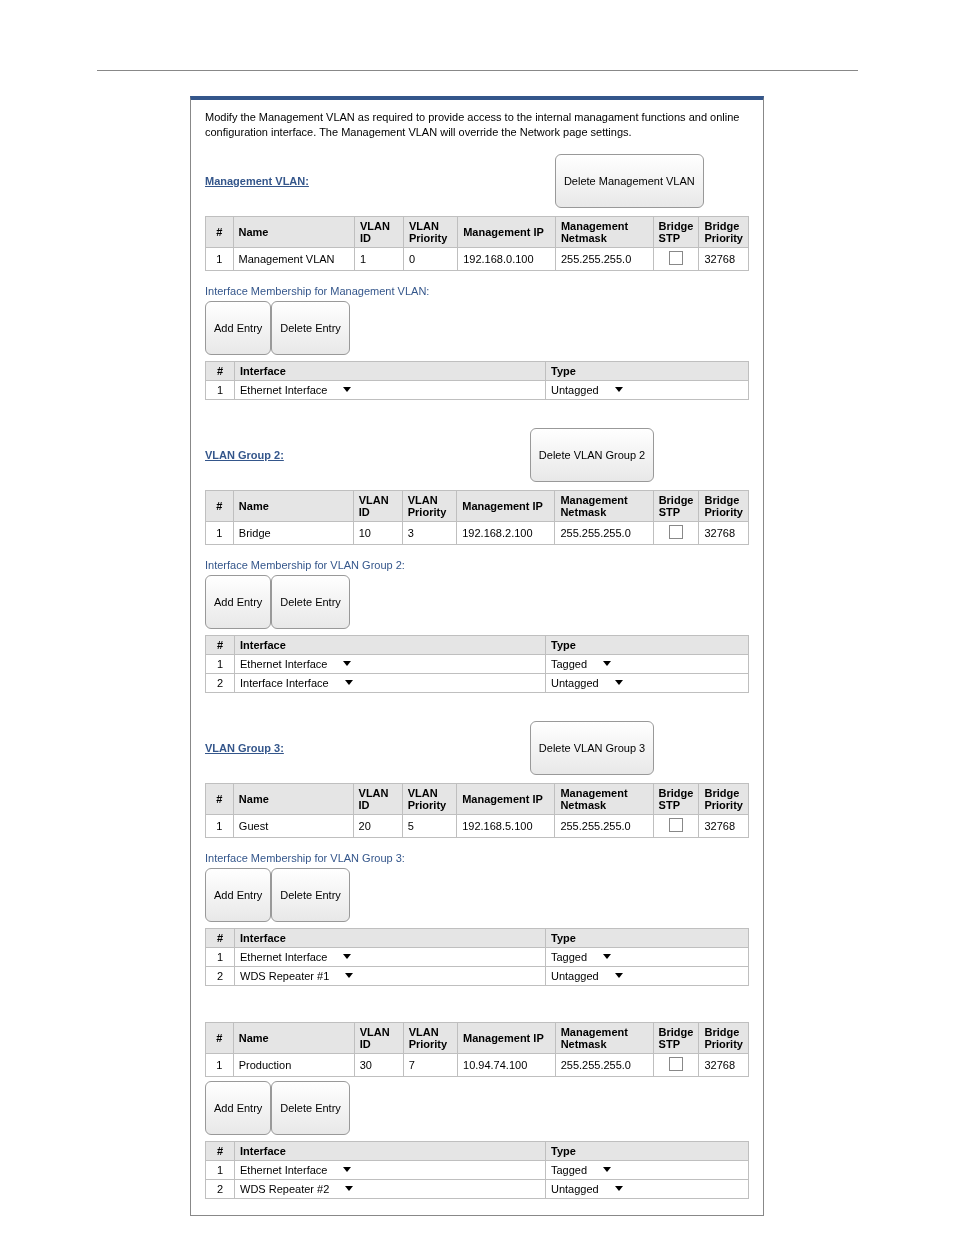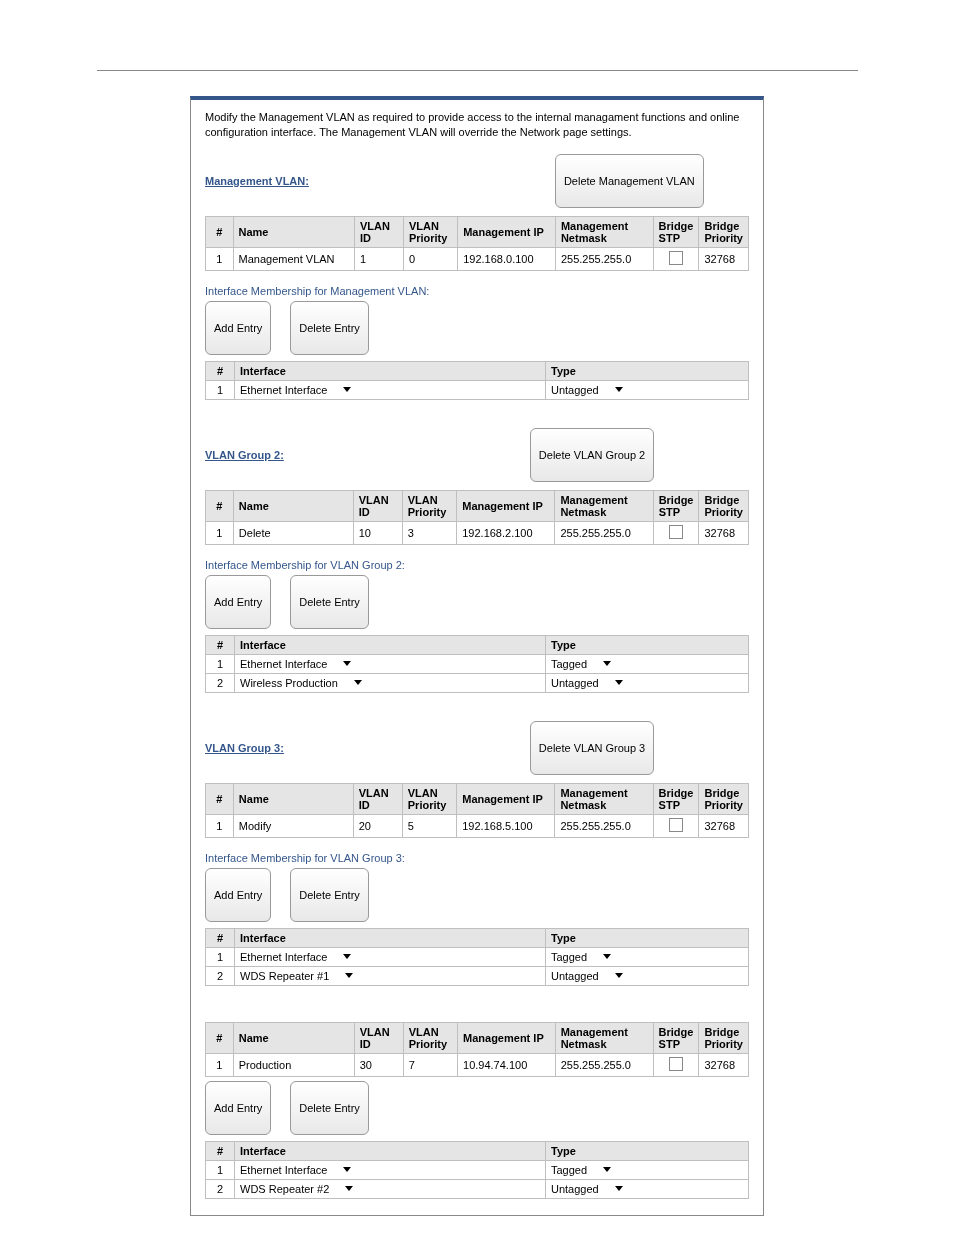--- a/index.html
+++ b/index.html
@@ -5,21 +5,21 @@
   html,body{margin:0;padding:0;background:#fff;font-family:Arial,Helvetica,sans-serif;font-size:11px;color:#000}
   .page{width:881px;margin:0 auto;padding:70px 0 40px}
   .hr{border-top:1px solid #888;margin:0 60px 25px}
   .panel{width:572px;margin:0 auto;border:1px solid #888;border-top:4px solid #34568b;background:#fff}
   .inner{padding:10px 14px}
   .intro{line-height:1.35;margin-bottom:14px}
   .row{display:flex;align-items:center;gap:33px}
   .section-title{color:#34568b;font-weight:bold;text-decoration:underline}
   .section-sub{color:#34568b;font-weight:normal;margin-top:14px}
   .btn{font:inherit;font-size:11px;background:linear-gradient(#fff,#e8e8e8);border:1px solid #999;border-radius:6px;padding:20px 8px;cursor:pointer}
-  .btnrow{display:flex;gap:19px;margin-top:4px}
+  .btnrow{display:flex;gap:0;margin-top:4px}
   table{border-collapse:collapse;width:100%;margin-top:8px}
   th,td{border:1px solid #bfbfbf;padding:3px 5px;text-align:left;vertical-align:middle;background:#fff}
   thead th{background:#e5e5e5;font-weight:bold}
   .narrow{width:18px;text-align:center}
   .cb{width:12px;height:12px;border:1px solid #888;display:inline-block;background:#fff}
   .sel{display:inline-flex;align-items:center;gap:16px}
   .caret{width:0;height:0;border-left:4px solid transparent;border-right:4px solid transparent;border-top:5px solid #000;display:inline-block}
   .gap{height:28px}
   .gap-sm{height:6px}
   .iface-table{margin-top:6px}
@@ -135,21 +135,21 @@
         <th>VLAN Priority</th>
         <th>Management IP</th>
         <th>Management Netmask</th>
         <th>Bridge STP</th>
         <th>Bridge Priority</th>
       </tr>
               </thead>
       <tbody>
                 <tr>
         <td class="narrow">1</td>
-        <td>Delete</td>
+        <td>Bridge</td>
         <td>10</td>
         <td>3</td>
         <td>192.168.2.100</td>
         <td>255.255.255.0</td>
         <td style="text-align:center"><span class="cb"></span></td>
         <td>32768</td>
       </tr>
               </tbody>
     </table>
     <div class="section-sub">Interface Membership for VLAN Group 2:</div>
@@ -178,21 +178,21 @@
         <span class="sel">
           <span>Tagged</span>
           <span class="caret"></span>
         </span>
       </td>
                 </tr>
                 <tr>
       <td>2</td>
       <td class="iface-col">
         <span class="sel">
-          <span>Wireless Production</span>
+          <span>Interface Interface</span>
           <span class="caret"></span>
         </span>
       </td>
       <td>
         <span class="sel">
           <span>Untagged</span>
           <span class="caret"></span>
         </span>
       </td>
                 </tr>
@@ -225,21 +225,21 @@
         <th>VLAN Priority</th>
         <th>Management IP</th>
         <th>Management Netmask</th>
         <th>Bridge STP</th>
         <th>Bridge Priority</th>
       </tr>
               </thead>
       <tbody>
                 <tr>
         <td class="narrow">1</td>
-        <td>Modify</td>
+        <td>Guest</td>
         <td>20</td>
         <td>5</td>
         <td>192.168.5.100</td>
         <td>255.255.255.0</td>
         <td style="text-align:center"><span class="cb"></span></td>
         <td>32768</td>
       </tr>
               </tbody>
     </table>
     <div class="section-sub">Interface Membership for VLAN Group 3:</div>

